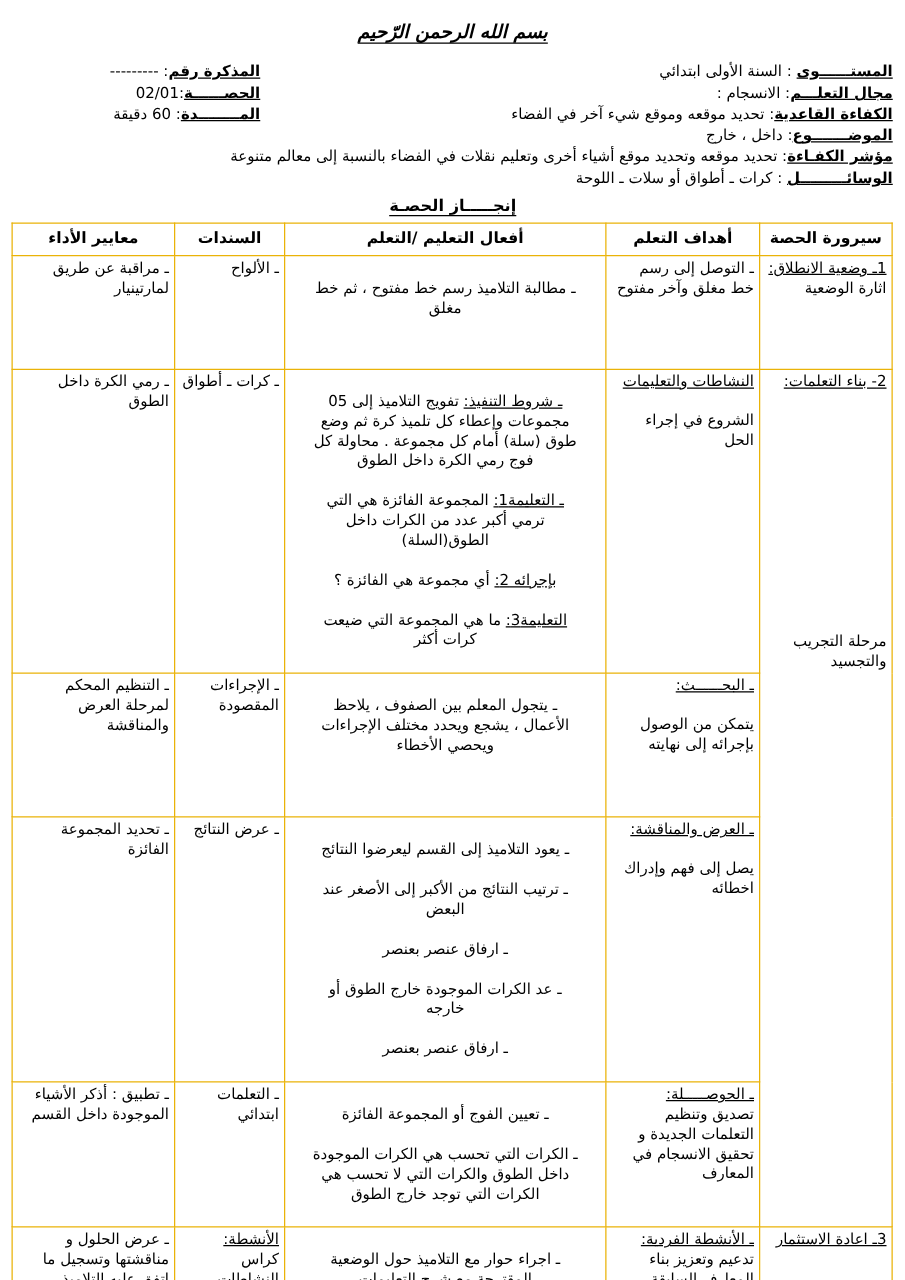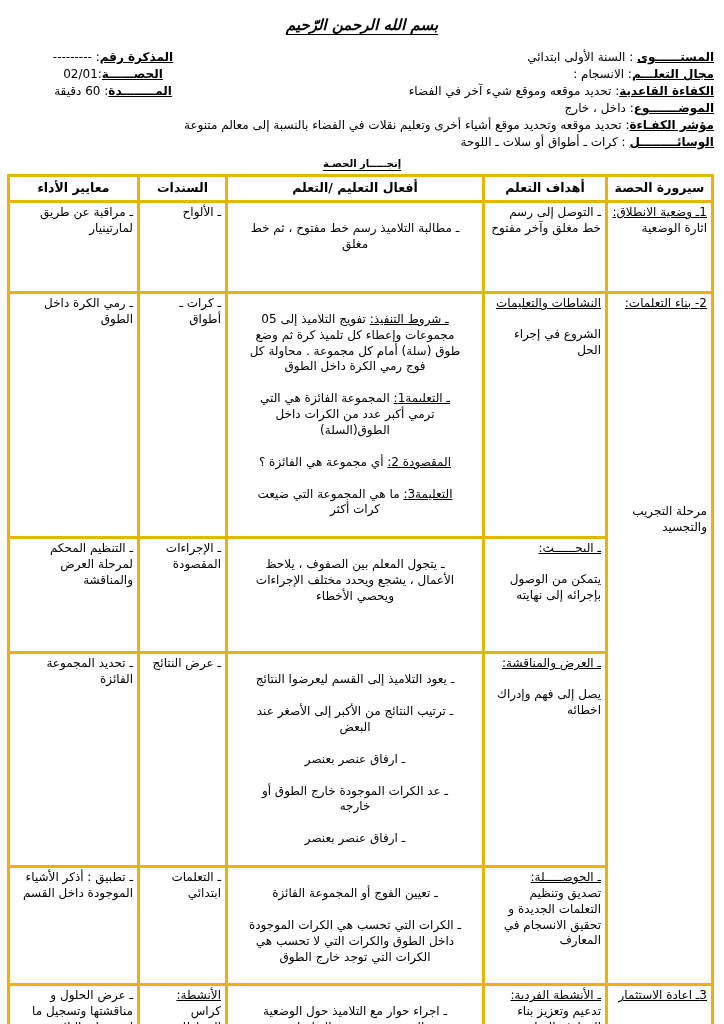--- a/index.html
+++ b/index.html
@@ -14,30 +14,30 @@
   .basmala {
     text-align:center; font-size:15px; font-weight:bold; font-style:italic;
     text-decoration:underline; text-underline-offset:4px;
     margin-bottom:15px; letter-spacing:.5px;
   }
 
   .meta { position:relative; font-size:12px; }
   .mline { text-align:right; line-height:17px; }
   .mlabel { font-weight:bold; text-decoration:underline; }
   .meta-left { position:absolute; top:0; left:8px; width:190px; }
-  .meta-left .mline { text-align:center; }
+  .meta-left .mline { text-align:right; }
 
   .title {
-    text-align:center; font-weight:bold; font-size:10px;
+    text-align:center; font-weight:bold; font-size:13px;
     text-decoration:underline; text-underline-offset:3px;
     margin:7px 0 5px;
   }
 
   table { width:704px; margin:0 auto; border-collapse:collapse; table-layout:fixed; font-size:12px; }
-  th, td { border:3px solid #eab308; vertical-align:top; padding:2px 4px; line-height:1.32; }
+  th, td { border:1px solid #eab308; vertical-align:top; padding:2px 4px; line-height:1.32; }
   th { font-weight:bold; text-align:center; font-size:12.5px; padding:3px 2px; }
   .r { text-align:right; }
   .c { text-align:center; }
   .lbl { font-weight:normal; text-decoration:underline; }
   .ul { text-decoration:underline; }
   .gap { margin-top:15px; }
   .aline { margin:16px; }
 
   .seqwrap  { position:relative; height:448px; }
   .seq-phase { position:absolute; top:50%; transform:translateY(-50%); right:0; left:2px; text-align:right; }
@@ -114,21 +114,21 @@
             <div class="seq-phase">مرحلة التجريب والتجسيد</div>
           </div>
         </td>
         <td class="r">
           <div class="lbl">النشاطات والتعليمات</div>
           <div class="gap">الشروع في إجراء الحل</div>
         </td>
         <td class="c">
           <div class="aline"><span class="ul">ـ شروط التنفيذ:</span><span> تفويج التلاميذ إلى 05 مجموعات وإعطاء كل تلميذ كرة ثم وضع طوق (سلة) أمام كل مجموعة . محاولة كل فوج رمي الكرة داخل الطوق</span></div>
           <div class="aline"><span class="ul">ـ التعليمة1:</span><span> المجموعة الفائزة هي التي ترمي أكبر عدد من الكرات داخل الطوق(السلة)</span></div>
-          <div class="aline"><span class="ul">المقصودة 2:</span><span> أي مجموعة هي الفائزة ؟</span></div>
+          <div class="aline"><span class="ul">بإجرائه 2:</span><span> أي مجموعة هي الفائزة ؟</span></div>
           <div class="aline"><span class="ul">التعليمة3:</span><span> ما هي المجموعة التي ضيعت كرات أكثر</span></div>
         </td>
         <td class="r">
           <div>ـ كرات ـ أطواق</div>
         </td>
         <td class="r">
           <div>ـ رمي الكرة داخل الطوق</div>
         </td>
       </tr>
 

